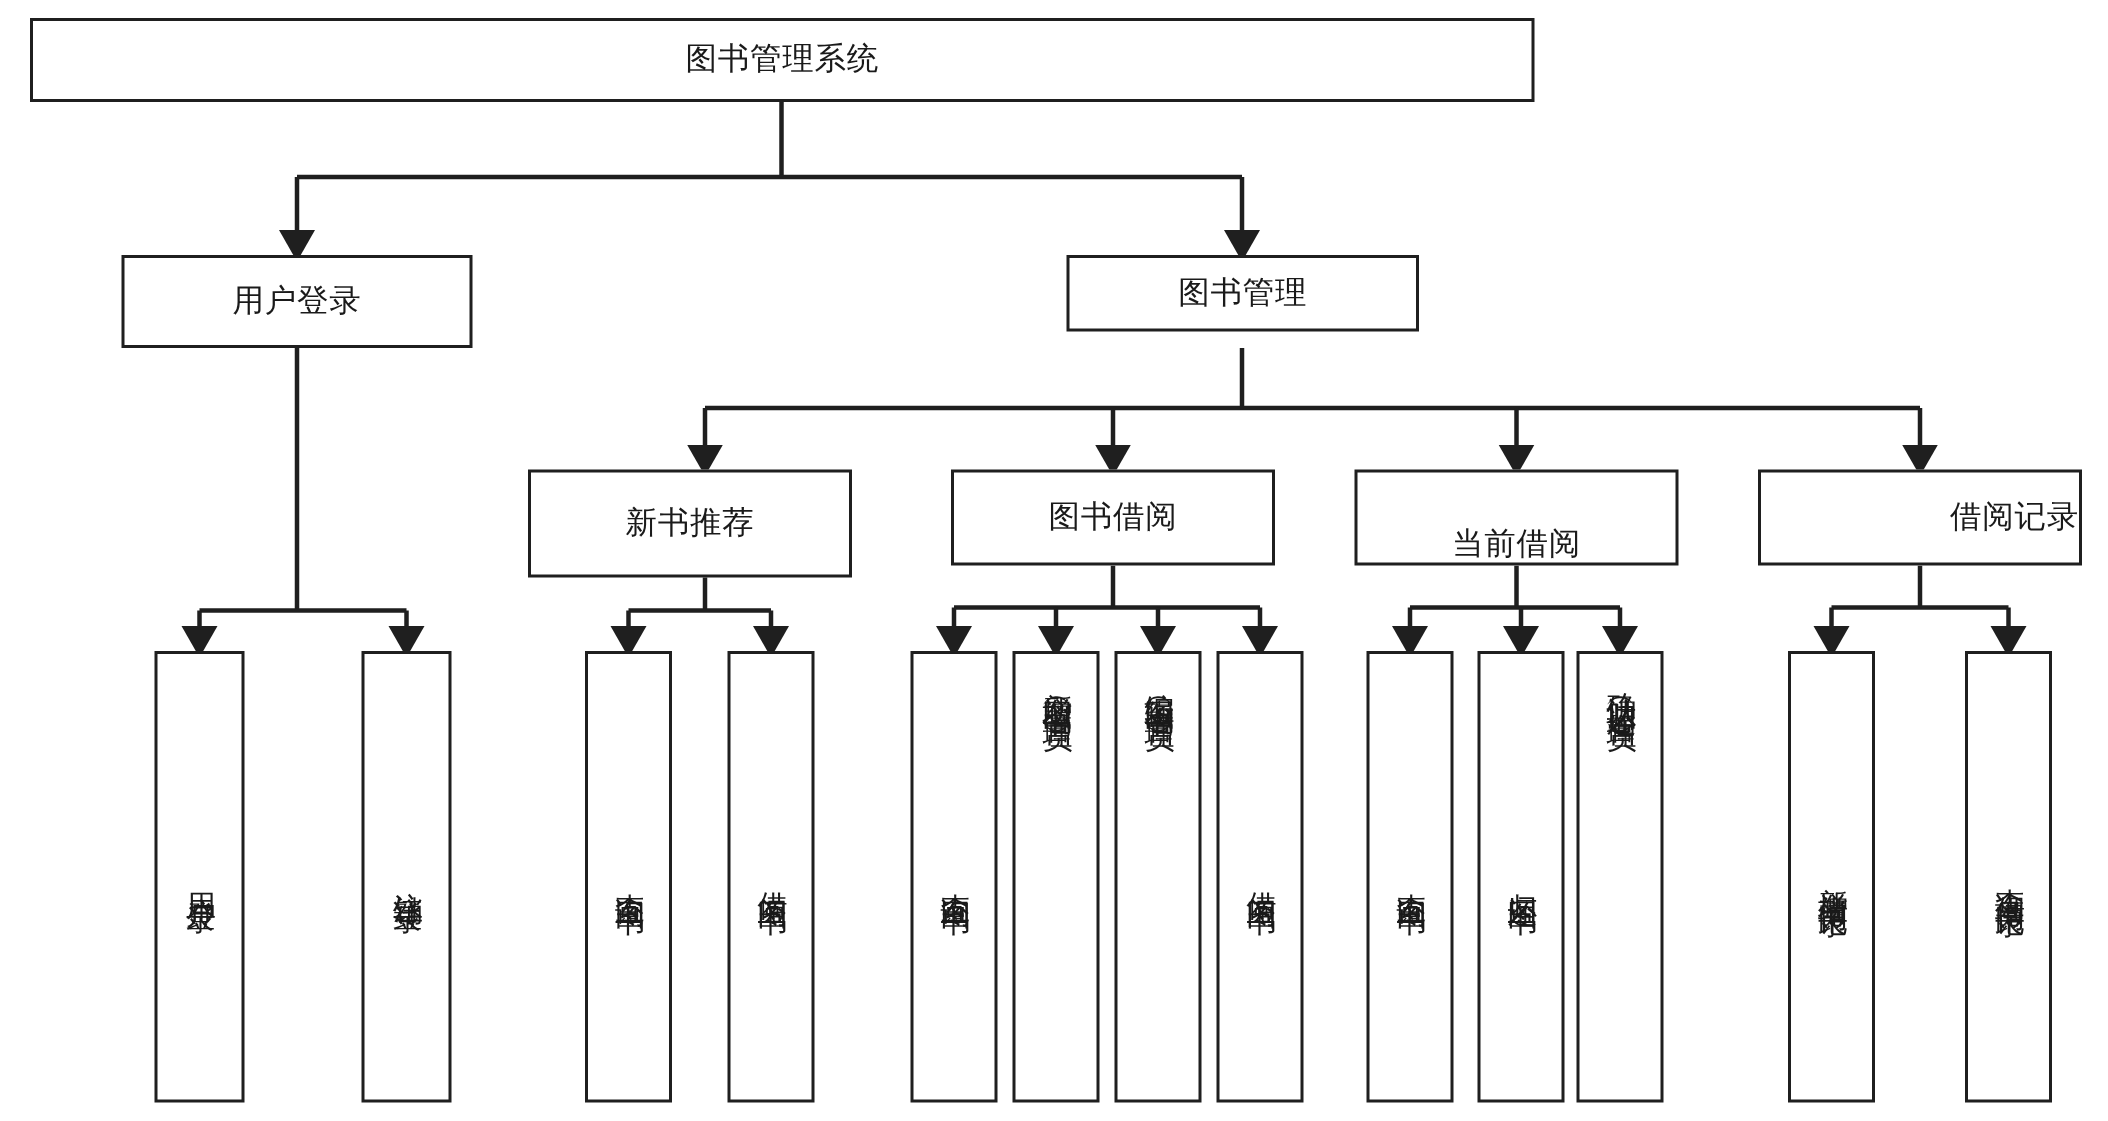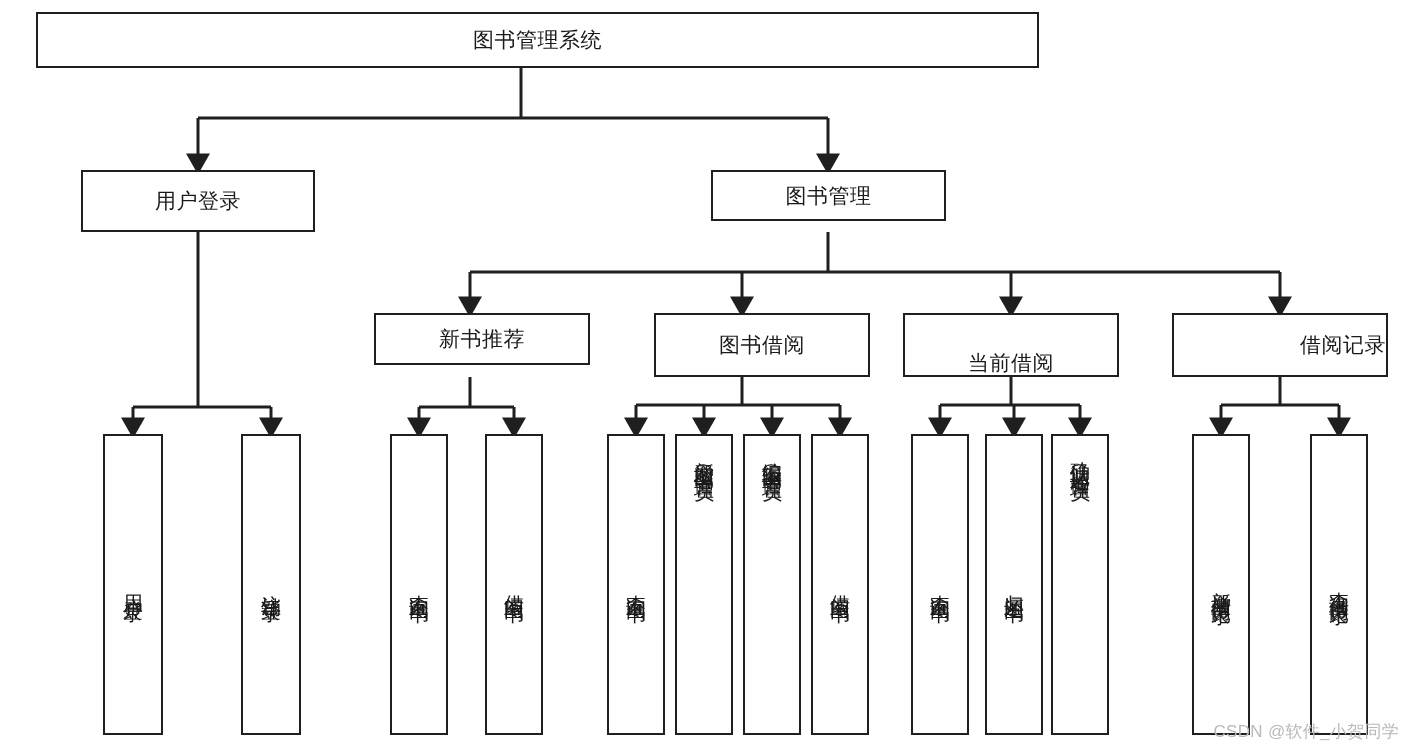--- a/index.html
+++ b/index.html
@@ -121,35 +121,35 @@
       <path d="M1014,405 L1014,424" marker-end="url(#arrow)"></path>
       <path d="M1080,405 L1080,424" marker-end="url(#arrow)"></path>
 
       <path d="M1280,377 L1280,405"></path>
       <path d="M1221,405 L1339,405"></path>
       <path d="M1221,405 L1221,424" marker-end="url(#arrow)"></path>
       <path d="M1339,405 L1339,424" marker-end="url(#arrow)"></path>
     </g>
   </svg>
 
-  <div class="node-box" id="node-root" style="left: 36px; top: 12px; width: 1003px; height: 56px;">
+  <div class="node-box" id="node-root" style="left: 20px; top: 12px; width: 1003px; height: 56px;">
     <span class="node-label-h">图书管理系统</span>
   </div>
 
   <div class="node-box" id="l2-0" style="left: 81px; top: 170px; width: 234px; height: 62px;">
     <span class="node-label-h">用户登录</span>
   </div>
   <div class="node-box" id="l2-1" style="left: 711px; top: 170px; width: 235px; height: 51px;">
     <span class="node-label-h">图书管理</span>
   </div>
 
-  <div class="node-box" id="l3-0" style="left: 374px; top: 313px; width: 216px; height: 52px;">
+  <div class="node-box" id="l3-0" style="left: 352px; top: 313px; width: 216px; height: 72px;">
     <span class="node-label-h">新书推荐</span>
   </div>
-  <div class="node-box" id="l3-1" style="left: 634px; top: 313px; width: 216px; height: 64px; margin-left: 20px;">
+  <div class="node-box" id="l3-1" style="left: 634px; top: 313px; width: 216px; height: 64px;">
     <span class="node-label-h">图书借阅</span>
   </div>
   <div class="node-box" id="l3-2" style="left: 903px; top: 313px; width: 216px; height: 64px; align-items: flex-end;">
     <span class="node-label-h">当前借阅</span>
   </div>
   <div class="node-box" id="l3-3" style="left: 1172px; top: 313px; width: 216px; height: 64px; justify-content: flex-end;">
     <span class="node-label-h">借阅记录</span>
   </div>
 
   <div class="node-box leaf-box centered" id="lf-0" style="left: 103px; top: 434px; width: 60px; height: 301px;">
@@ -185,14 +185,13 @@
   <div class="node-box leaf-box" id="lf-10" style="left: 1051px; top: 434px; width: 58px; height: 301px;">
     <span class="node-label-v">确认归还（管理员）</span>
   </div>
   <div class="node-box leaf-box centered" id="lf-11" style="left: 1192px; top: 434px; width: 58px; height: 301px;">
     <span class="node-label-v">新增借阅记录</span>
   </div>
   <div class="node-box leaf-box centered" id="lf-12" style="left: 1310px; top: 434px; width: 58px; height: 301px;">
     <span class="node-label-v">查询借阅记录</span>
   </div>
 
-  <div class="watermark">CSDN @软件_小贺同学</div>
 </div>
 
 </body></html>

